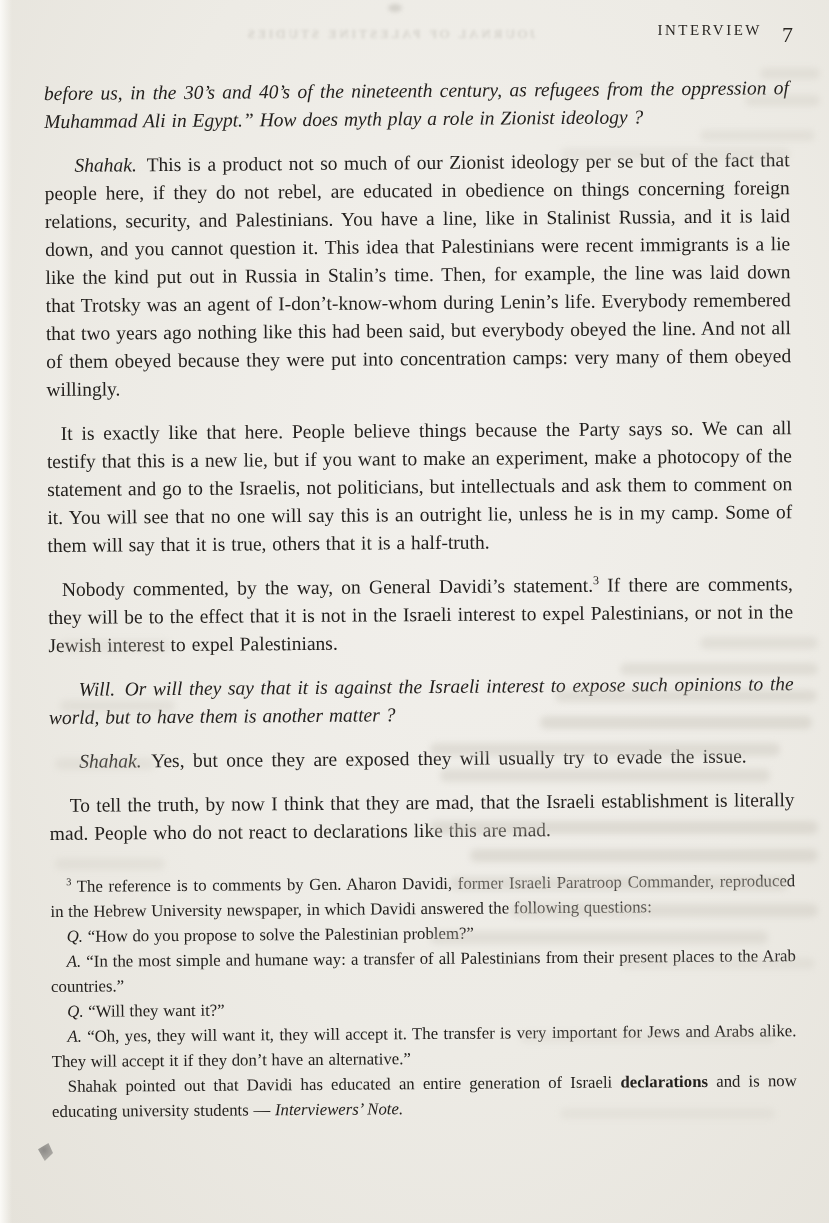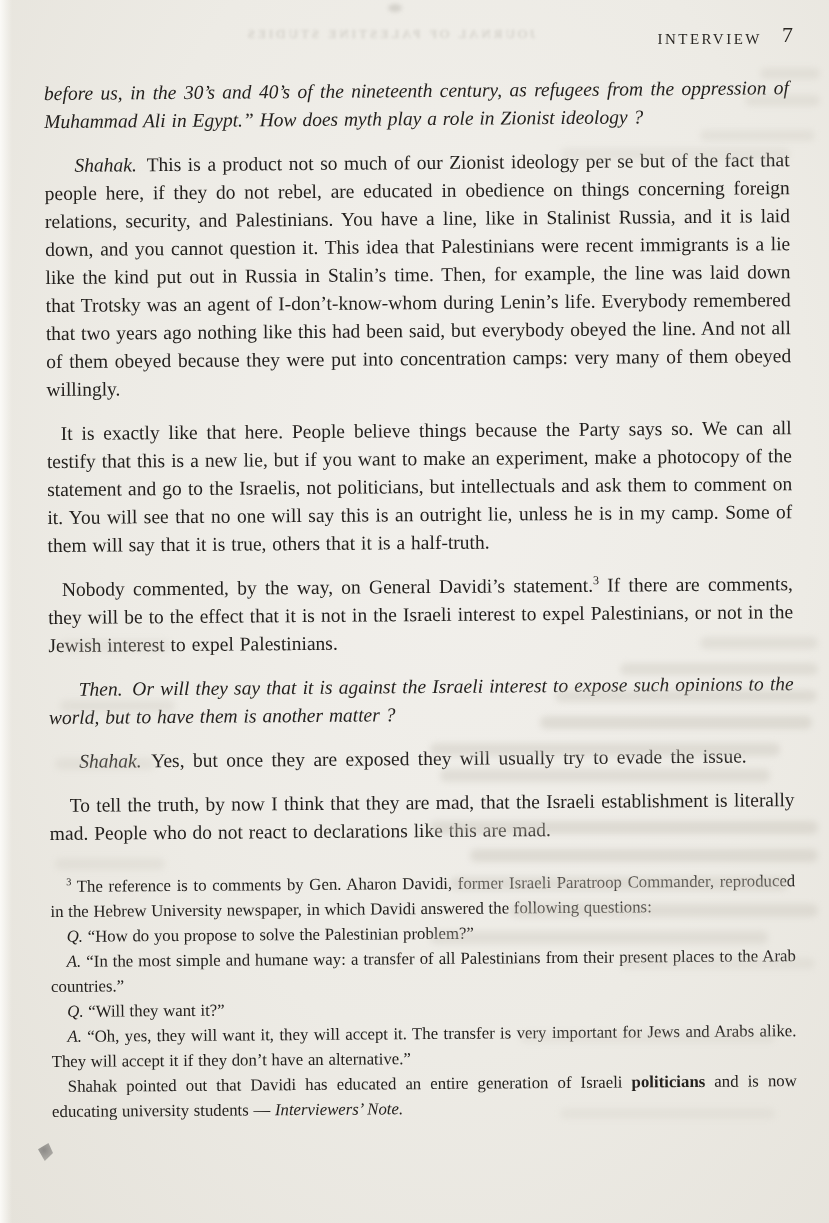--- a/index.html
+++ b/index.html
@@ -31,21 +31,21 @@
   }
   .header-bleed{
     position:absolute;left:160px;top:26px;width:460px;
     transform:scaleX(-1);
     font-size:13px;letter-spacing:3px;
     color:#aba79d;filter:blur(1.4px);opacity:.55;
     text-align:center;white-space:nowrap;
   }
   .running-head{
     position:absolute;top:22px;right:36px;
-    display:flex;align-items:flex-end;font-family:Liberation Serif, serif;
+    display:flex;align-items:flex-start;font-family:Liberation Serif, serif;
   }
   .running-title{
     font-size:15px;letter-spacing:2.5px;color:#2a2723;
   }
   .page-number{
     font-size:22px;margin-left:20px;color:#2a2723;
   }
   .content{
     position:absolute;left:48px;top:80px;width:745px;
     transform:rotate(-0.45deg);
@@ -88,31 +88,31 @@
     <span class="running-title">INTERVIEW</span>
     <span class="page-number">7</span>
   </header>
 
   <div class="content">
     <main class="body-text" id="main-paragraphs">
         <p class="par q-italic"><span>before us, in the 30’s and 40’s of the nineteenth century, as refugees from the oppression of Muhammad Ali in Egypt.” How does myth play a role in Zionist ideology ?</span></p>
         <p class="par speech"><em class="speaker">Shahak.</em><span>This is a product not so much of our Zionist ideology per se but of the fact that people here, if they do not rebel, are educated in obedience on things concerning foreign relations, security, and Palestinians. You have a line, like in Stalinist Russia, and it is laid down, and you cannot question it. This idea that Palestinians were recent immigrants is a lie like the kind put out in Russia in Stalin’s time. Then, for example, the line was laid down that Trotsky was an agent of I-don’t-know-whom during Lenin’s life. Everybody remembered that two years ago nothing like this had been said, but everybody obeyed the line. And not all of them obeyed because they were put into concentration camps: very many of them obeyed willingly.</span></p>
         <p class="par small-indent"><span>It is exactly like that here. People believe things because the Party says so. We can all testify that this is a new lie, but if you want to make an experiment, make a photocopy of the statement and go to the Israelis, not politicians, but intellectuals and ask them to comment on it. You will see that no one will say this is an outright lie, unless he is in my camp. Some of them will say that it is true, others that it is a half-truth.</span></p>
         <p class="par small-indent"><span>Nobody commented, by the way, on General Davidi’s statement.</span><sup>3</sup><span> If there are comments, they will be to the effect that it is not in the Israeli interest to expel Palestinians, or not in the Jewish interest to expel Palestinians.</span></p>
-        <p class="par q-italic speech"><em class="speaker">Then.</em><span>Or will they say that it is against the Israeli interest to expose such opinions to the world, but to have them is another matter ?</span></p>
+        <p class="par q-italic speech"><em class="speaker">Will.</em><span>Or will they say that it is against the Israeli interest to expose such opinions to the world, but to have them is another matter ?</span></p>
         <p class="par speech loose"><em class="speaker">Shahak.</em><span>Yes, but once they are exposed they will usually try to evade the issue.</span></p>
         <p class="par mid-indent"><span>To tell the truth, by now I think that they are mad, that the Israeli establishment is literally mad. People who do not react to declarations like this are mad.</span></p>
       </main>
     <section class="footnote" id="footnote-paragraphs">
         <p class="par"><sup>3</sup><span> The reference is to comments by Gen. Aharon Davidi, former Israeli Paratroop Commander, reproduced in the Hebrew University newspaper, in which Davidi answered the following questions:</span></p>
         <p class="par"><em>Q.</em><span> “How do you propose to solve the Palestinian problem?”</span></p>
         <p class="par"><em>A.</em><span> “In the most simple and humane way: a transfer of all Palestinians from their present places to the Arab countries.”</span></p>
         <p class="par"><em>Q.</em><span> “Will they want it?”</span></p>
         <p class="par"><em>A.</em><span> “Oh, yes, they will want it, they will accept it. The transfer is very important for Jews and Arabs alike. They will accept it if they don’t have an alternative.”</span></p>
-        <p class="par"><span>Shahak pointed out that Davidi has educated an entire generation of Israeli </span><b>politicians</b><span> and is now educating university students — </span><em>Interviewers’ Note.</em></p>
+        <p class="par"><span>Shahak pointed out that Davidi has educated an entire generation of Israeli </span><b>declarations</b><span> and is now educating university students — </span><em>Interviewers’ Note.</em></p>
       </section>
   </div>
 
   <div class="ink-mark"></div>
 <div class="bleed-stripe" style="left: 760px; top: 68px; width: 60px; height: 11px; opacity: 0.3;"></div>
     <div class="bleed-stripe" style="left: 745px; top: 95px; width: 75px; height: 11px; opacity: 0.3;"></div>
     <div class="bleed-stripe" style="left: 700px; top: 130px; width: 115px; height: 11px; opacity: 0.28;"></div>
     <div class="bleed-stripe" style="left: 560px; top: 148px; width: 230px; height: 12px; opacity: 0.25;"></div>
     <div class="bleed-stripe" style="left: 60px; top: 640px; width: 110px; height: 12px; opacity: 0.25;"></div>
     <div class="bleed-stripe" style="left: 700px; top: 637px; width: 118px; height: 12px; opacity: 0.35;"></div>

